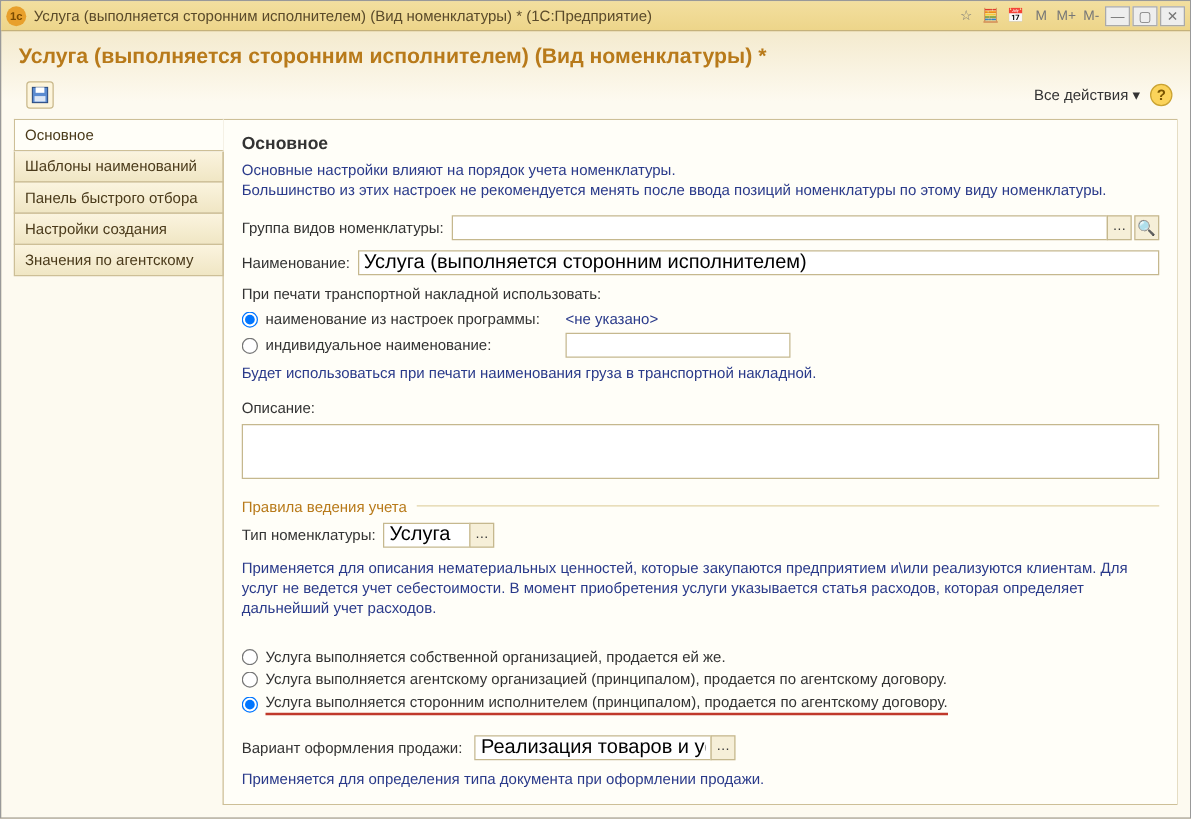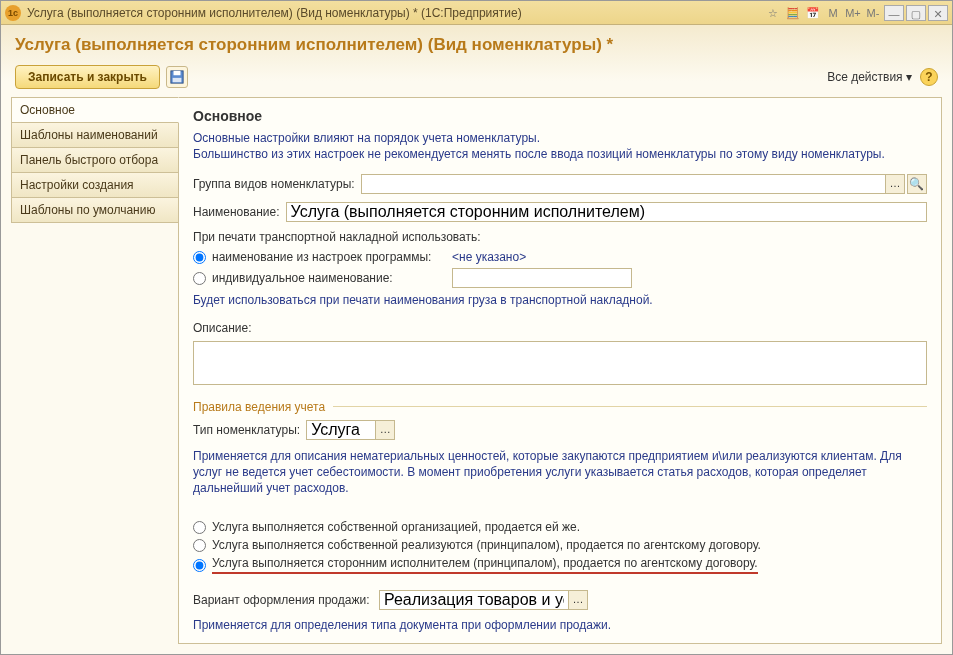--- a/index.html
+++ b/index.html
@@ -194,21 +194,20 @@
     <div class="tb-btn win">—</div>
     <div class="tb-btn win">▢</div>
     <div class="tb-btn win">✕</div>
   </div>
 
   <div class="header">
     <h1>Услуга (выполняется сторонним исполнителем) (Вид номенклатуры) *</h1>
   </div>
 
   <div class="toolbar">
-    <button class="btn-primary">Записать и закрыть</button>
     <div class="btn-icon">
       <svg class="disk-icon" viewBox="0 0 16 16">
         <rect x="1" y="1" width="14" height="14" fill="#5b8bd0" stroke="#2a4a80"></rect>
         <rect x="4" y="1" width="8" height="5" fill="#fff"></rect>
         <rect x="3" y="9" width="10" height="5" fill="#dce6f5"></rect>
       </svg>
     </div>
     <div class="spacer"></div>
     <span class="link-actions">
       <span>Все действия</span> <span>▾</span>
@@ -216,21 +215,21 @@
     <div class="help-circle">?</div>
   </div>
 
   <div class="body">
 
     <div class="sidebar">
       <div class="tab active"><span>Основное</span></div>
       <div class="tab"><span>Шаблоны наименований</span></div>
       <div class="tab"><span>Панель быстрого отбора</span></div>
       <div class="tab"><span>Настройки создания</span></div>
-      <div class="tab"><span>Шаблоны по умолчанию</span></div>
+      <div class="tab"><span>Значения по агентскому</span></div>
     </div>
 
     <div class="content">
       <h2>Основное</h2>
       <p class="hint" style="white-space:pre-line;">Основные настройки влияют на порядок учета номенклатуры.
 Большинство из этих настроек не рекомендуется менять после ввода позиций номенклатуры по этому виду номенклатуры.</p>
 
       <div class="row">
         <label>Группа видов номенклатуры:</label>
         <input class="input flex" type="text" value="" style="">
@@ -279,21 +278,21 @@
       <p class="hint">Применяется для описания нематериальных ценностей, которые закупаются предприятием и\или реализуются клиентам. Для услуг не ведется учет себестоимости. В момент приобретения услуги указывается статья расходов, которая определяет дальнейший учет расходов.</p>
 
       <div style="height:8px;"></div>
 
       <div class="radio-row">
         <input type="radio" name="svc" style="">
         <span>Услуга выполняется собственной организацией, продается ей же.</span>
       </div>
       <div class="radio-row">
         <input type="radio" name="svc" style="">
-        <span>Услуга выполняется собственной реализуются (принципалом), продается по агентскому договору.</span>
+        <span>Услуга выполняется агентскому организацией (принципалом), продается по агентскому договору.</span>
       </div>
       <div class="radio-row">
         <input type="radio" name="svc" checked="" style="">
         <span class="underline-red">Услуга выполняется сторонним исполнителем (принципалом), продается по агентскому договору.</span>
       </div>
 
       <div style="height:12px;"></div>
 
       <div class="row">
         <label style="min-width:180px;">Вариант оформления продажи:</label>

